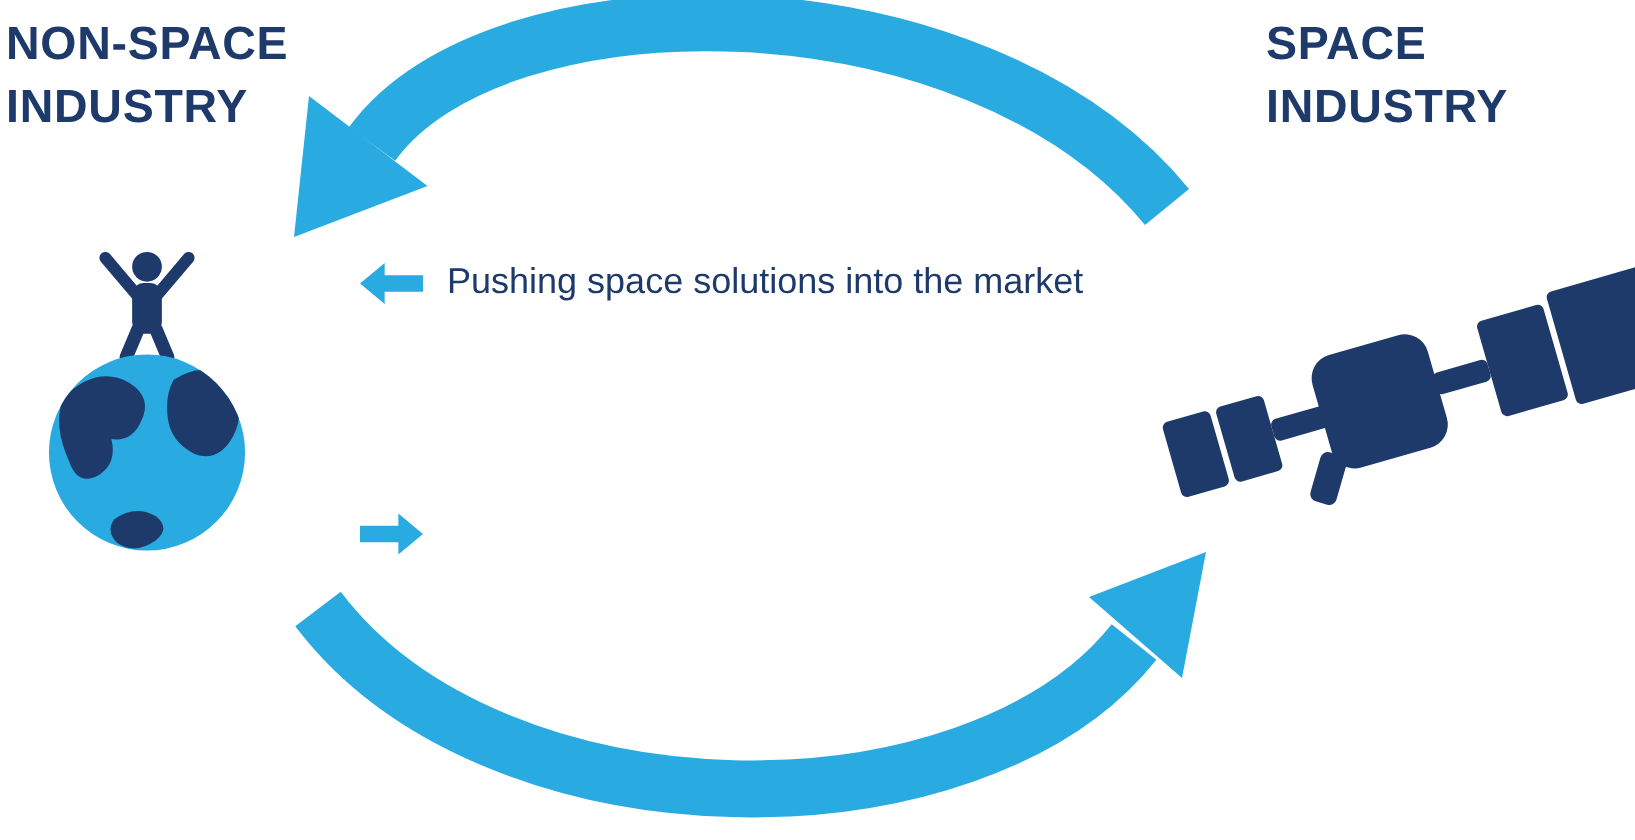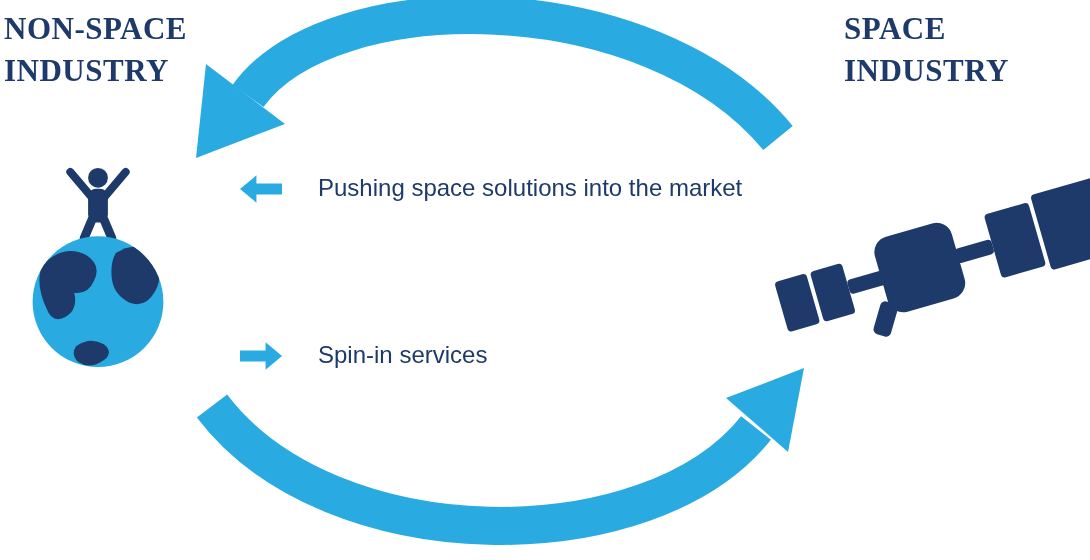--- a/index.html
+++ b/index.html
@@ -21,37 +21,35 @@
     width: 1090px; height: 560px;
   }
   .title {
     position: absolute;
     color: #1d3a6a;
     font-size: 31px;
     font-weight: bold;
     line-height: 1.35;
     letter-spacing: 0.5px;
     white-space: nowrap;
-    font-family: Liberation Serif, serif;
   }
   .title-left { left: 4px; top: 8px; }
   .title-right { left: 828px; top: 8px; margin-left: 16px; }
   .flow-row {
     position: absolute;
     left: 240px;
     display: flex;
     align-items: flex-start;
     gap: 16px;
   }
   .flow-row .arrow-glyph { flex: 0 0 auto; margin-top: 3px; }
   .flow-label {
     color: #1d3a6a;
     font-size: 24px;
     line-height: 1.35;
-    margin-left: 20px;
   }
   .row-1 { top: 172px; }
   .row-2 { top: 226px; }
   .row-2 .flow-label { max-width: 470px; }
   .row-3 { top: 339px; }
   .row-4 { top: 387px; }
   .globe-wrap {
     position: absolute;
     left: 18px; top: 162px;
   }
@@ -91,21 +89,20 @@
     <svg class="arrow-glyph" width="42" height="28" viewBox="0 0 46 30" aria-hidden="true">
       <polygon points="0,15 18,0 18,9 46,9 46,21 18,21 18,30" fill="#29abe2"></polygon>
     </svg>
     <span class="flow-label">Pushing space solutions into the market</span>
   </div>
 
   <div class="flow-row row-3">
     <svg class="arrow-glyph" width="42" height="28" viewBox="0 0 46 30" aria-hidden="true">
       <polygon points="46,15 28,0 28,9 0,9 0,21 28,21 28,30" fill="#29abe2"></polygon>
     </svg>
-    <span class="flow-label">Spin-in services</span>
   </div>
 
   <div class="globe-wrap">
     <svg width="160" height="208" viewBox="0 0 160 210" aria-hidden="true">
       <defs>
         <clipPath id="globeClip">
             <circle cx="80" cy="141" r="66"></circle>
           </clipPath>
       </defs>
 

